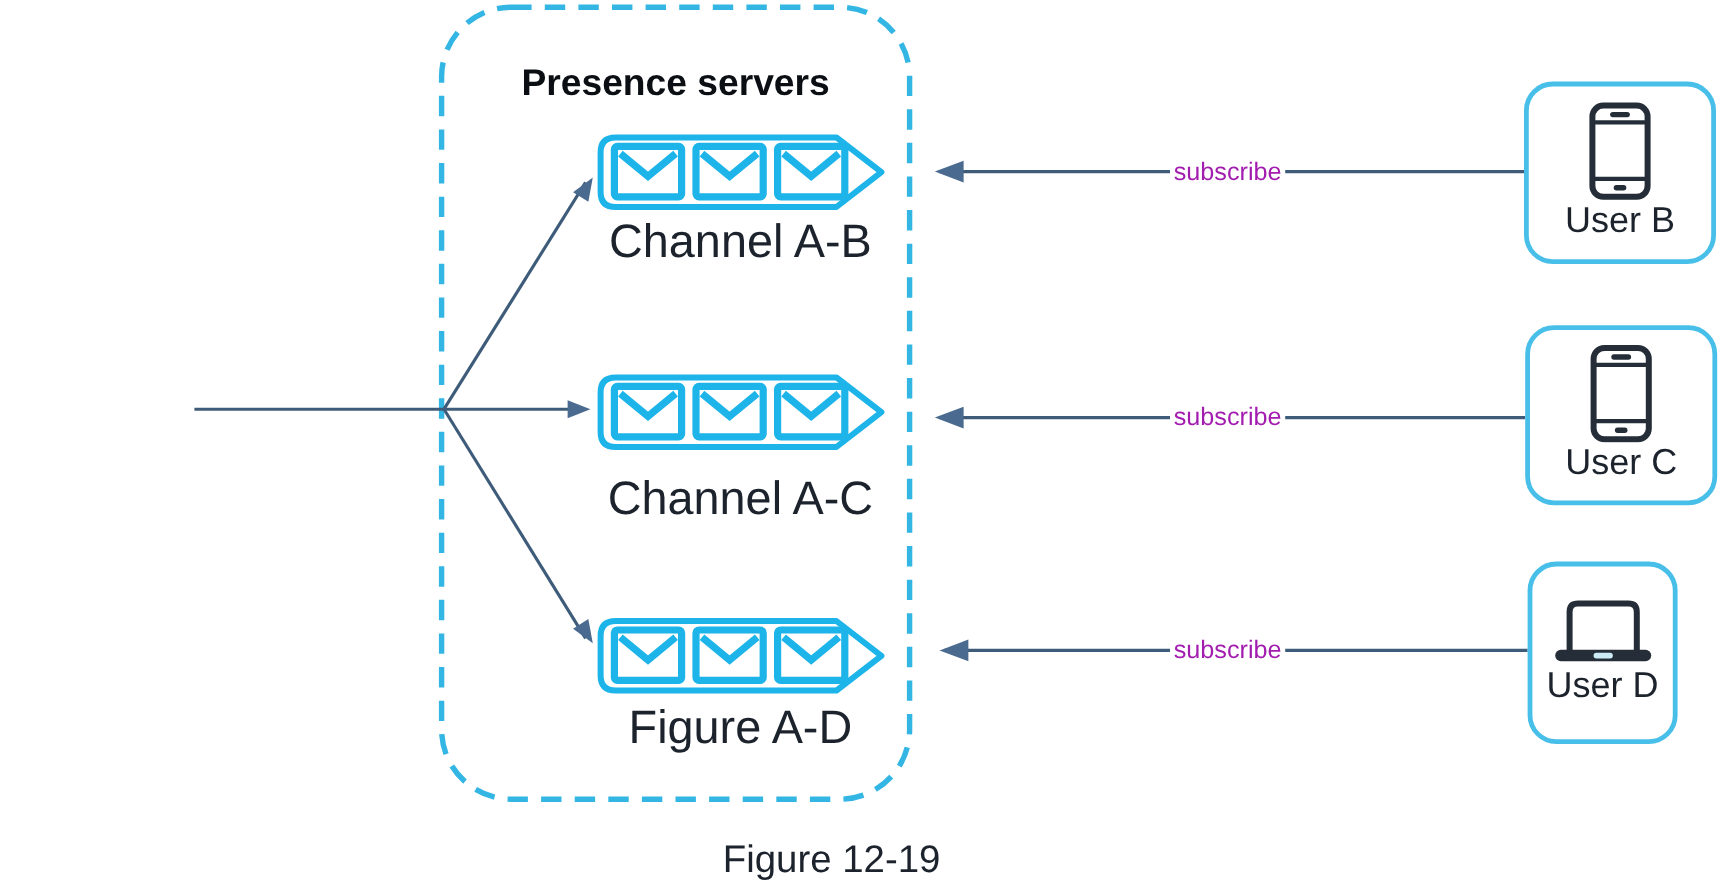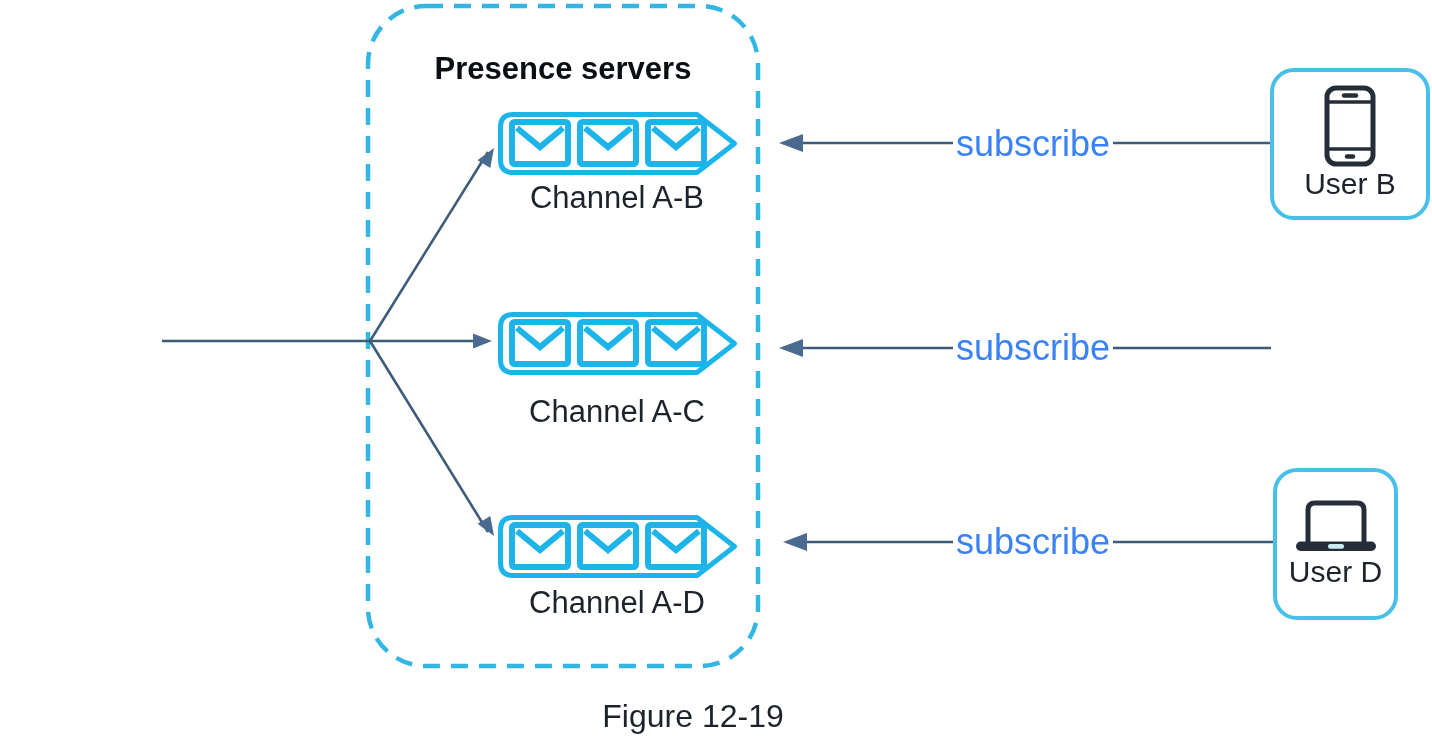--- a/index.html
+++ b/index.html
@@ -13,29 +13,29 @@
   }
   .layer{position:absolute;left:0;top:0;}
 
   
   .group-title{
     position:absolute;left:368px;top:51px;width:390px;
     text-align:center;font-size:31px;font-weight:bold;color:#0b0f14;
   }
   .channel-label{
     position:absolute;left:494px;width:246px;
-    text-align:center;font-size:31px;color:#1c232c;
+    text-align:center;font-size:39px;color:#1c232c;
   }
   .channel-label.ab{top:180px;}
   .channel-label.ac{top:394px;}
   .channel-label.ad{top:585px;}
 
   .subscribe-label{
     position:absolute;left:933px;width:180px;
-    text-align:right;font-size:36px;color:#3b82f6;line-height:35px;
+    text-align:center;font-size:21px;color:#a21caf;line-height:35px;
   }
   .subscribe-label span{background:#ffffff;padding:0 3px;}
   .subscribe-label.r1{top:126px;}
   .subscribe-label.r2{top:330px;}
   .subscribe-label.r3{top:524px;}
 
   .figure-caption{
     position:absolute;left:548px;top:698px;width:290px;
     text-align:center;font-size:32px;color:#1c232c;
   }
@@ -109,21 +109,21 @@
       <use href="#env" x="11" y="7"></use>
       <use href="#env" x="79" y="7"></use>
       <use href="#env" x="147" y="7"></use>
     </g>
   </svg>
 
   <div class="group-title">Presence servers</div>
 
   <div class="channel-label ab">Channel A-B</div>
   <div class="channel-label ac">Channel A-C</div>
-  <div class="channel-label ad">Channel A-D</div>
+  <div class="channel-label ad">Figure A-D</div>
 
   <div class="subscribe-label r1">
     <span>subscribe</span>
   </div>
   <div class="subscribe-label r2">
     <span>subscribe</span>
   </div>
   <div class="subscribe-label r3">
     <span>subscribe</span>
   </div>
@@ -133,20 +133,30 @@
     <svg width="52" height="82" viewBox="0 0 52 82">
       <rect x="3" y="3" width="46" height="76" rx="9" fill="none" stroke="#252E38" stroke-width="5"></rect>
       <line x1="20" y1="10.5" x2="32" y2="10.5" stroke="#252E38" stroke-width="4.5" stroke-linecap="round"></line>
       <line x1="4" y1="17" x2="48" y2="17" stroke="#252E38" stroke-width="3.5"></line>
       <line x1="4" y1="64" x2="48" y2="64" stroke="#252E38" stroke-width="3.5"></line>
       <line x1="23" y1="71.5" x2="29" y2="71.5" stroke="#252E38" stroke-width="4.5" stroke-linecap="round"></line>
     </svg>
     <div class="user-label">User B</div>
   </div>
 
+  <div class="user-box c">
+    <svg width="52" height="82" viewBox="0 0 52 82">
+      <rect x="3" y="3" width="46" height="76" rx="9" fill="none" stroke="#252E38" stroke-width="5"></rect>
+      <line x1="20" y1="10.5" x2="32" y2="10.5" stroke="#252E38" stroke-width="4.5" stroke-linecap="round"></line>
+      <line x1="4" y1="17" x2="48" y2="17" stroke="#252E38" stroke-width="3.5"></line>
+      <line x1="4" y1="64" x2="48" y2="64" stroke="#252E38" stroke-width="3.5"></line>
+      <line x1="23" y1="71.5" x2="29" y2="71.5" stroke="#252E38" stroke-width="4.5" stroke-linecap="round"></line>
+    </svg>
+    <div class="user-label">User C</div>
+  </div>
 
   <div class="user-box d">
     <svg width="82" height="58" viewBox="0 0 82 58">
       <path d="M13,45 V13 Q13,6 20,6 H62 Q69,6 69,13 V45" fill="none" stroke="#252E38" stroke-width="5" stroke-linecap="round"></path>
       <rect x="1" y="44.5" width="80" height="9.5" rx="4.7" fill="#252E38"></rect>
       <rect x="33" y="47" width="16" height="4.8" rx="2.3" fill="#CDEBF6"></rect>
     </svg>
     <div class="user-label">User D</div>
   </div>
 

